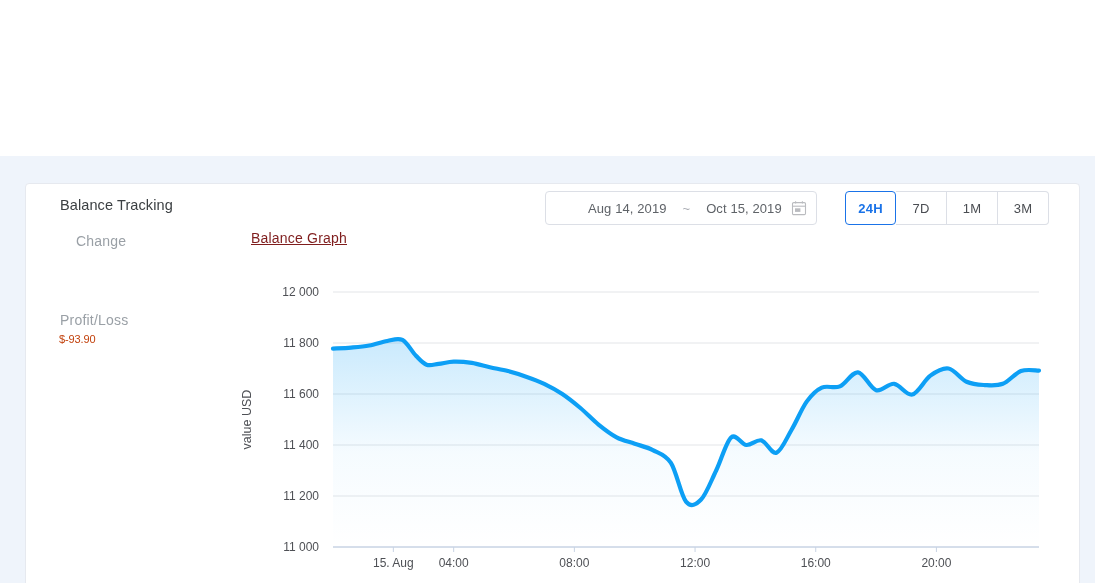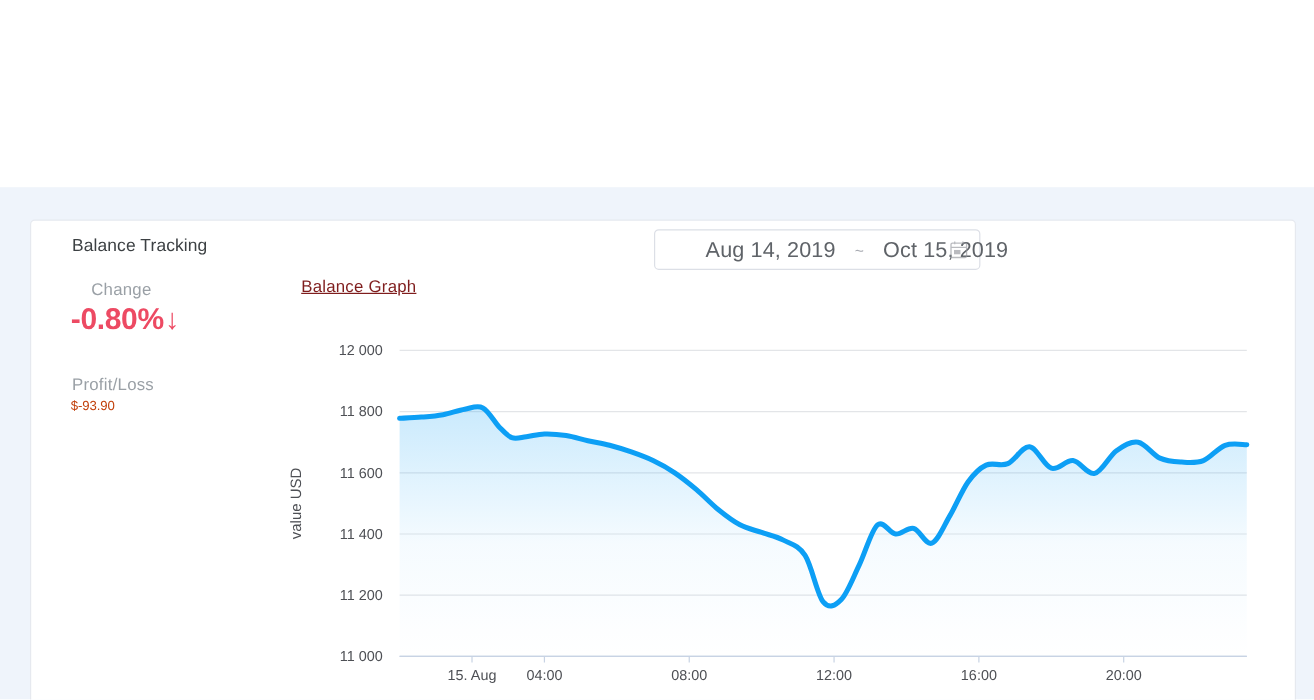--- a/index.html
+++ b/index.html
@@ -68,21 +68,21 @@
     font-size: 11px; font-weight: normal; color: #c2410c; letter-spacing: -0.1px;
   }
 
   
   .daterange {
     position: absolute; left: 519px; top: 7px; width: 272px; height: 34px;
     border: 1px solid #dcdfe6; border-radius: 4px; background: #fff;
     display: flex; align-items: center; cursor: pointer;
   }
   .dr-date {
-    font-size: 18px; color: #5f6368; letter-spacing: 0.1px;
+    font-size: 13px; color: #5f6368; letter-spacing: 0.1px;
     white-space: nowrap;
   }
   .dr-start { margin-left: 42px; }
   .dr-sep { margin: 0 16px; font-size: 13px; color: #a8abb2; }
   .dr-cal-icon { position: absolute; right: 9px; top: 8px; width: 16px; height: 16px; opacity: .62; }
 
   
   .range-group {
     position: absolute; left: 819px; top: 7px; height: 34px; display: flex;
   }
@@ -114,43 +114,53 @@
 <div class="page">
 
 
   <div class="body-bg"></div>
 
   <div class="card">
 
     <div class="card-title">Balance Tracking</div>
 
     <div class="stat-label stat-change-label">Change</div>
-    <div class="stat-change-value">
-      <span>-0.80%</span>
-      <span class="stat-change-arrow">↓</span>
-    </div>
 
     <div class="stat-label stat-pl-label">Profit/Loss</div>
     <div class="stat-pl-value">$-93.90</div>
 
     <div class="daterange">
       <span class="dr-date dr-start">Aug 14, 2019</span>
       <span class="dr-sep">~</span>
       <span class="dr-date dr-end">Oct 15, 2019</span>
       <span class="dr-cal-icon">
         <svg viewBox="0 0 16 16" width="16" height="16">
           <rect x="1.5" y="2.6" width="13" height="12" rx="1.2" fill="none" stroke="#909399" stroke-width="1.1"></rect>
           <line x1="1.5" y1="6.2" x2="14.5" y2="6.2" stroke="#909399" stroke-width="1.1"></line>
           <line x1="4.6" y1="1.2" x2="4.6" y2="3.6" stroke="#909399" stroke-width="1.1"></line>
           <line x1="11.4" y1="1.2" x2="11.4" y2="3.6" stroke="#909399" stroke-width="1.1"></line>
           <rect x="4" y="8.3" width="5.4" height="3.6" fill="#909399"></rect>
         </svg>
       </span>
     </div>
 
+    <div class="range-group">
+      <div class="range-btn active">
+        <span>24H</span>
+      </div>
+      <div class="range-btn">
+        <span>7D</span>
+      </div>
+      <div class="range-btn">
+        <span>1M</span>
+      </div>
+      <div class="range-btn">
+        <span>3M</span>
+      </div>
+    </div>
 
     <div class="chart-caption">Balance Graph</div>
 
     <div class="chart-wrap">
       <svg class="chart-svg" viewBox="0 0 1053 320" preserveAspectRatio="none">
         <defs>
           <linearGradient id="areaFill" x1="0" y1="0" x2="0" y2="1">
             <stop offset="0%" stop-color="#0d9ff5" stop-opacity="0.22"></stop>
             <stop offset="55%" stop-color="#0d9ff5" stop-opacity="0.04"></stop>
             <stop offset="100%" stop-color="#0d9ff5" stop-opacity="0"></stop>

